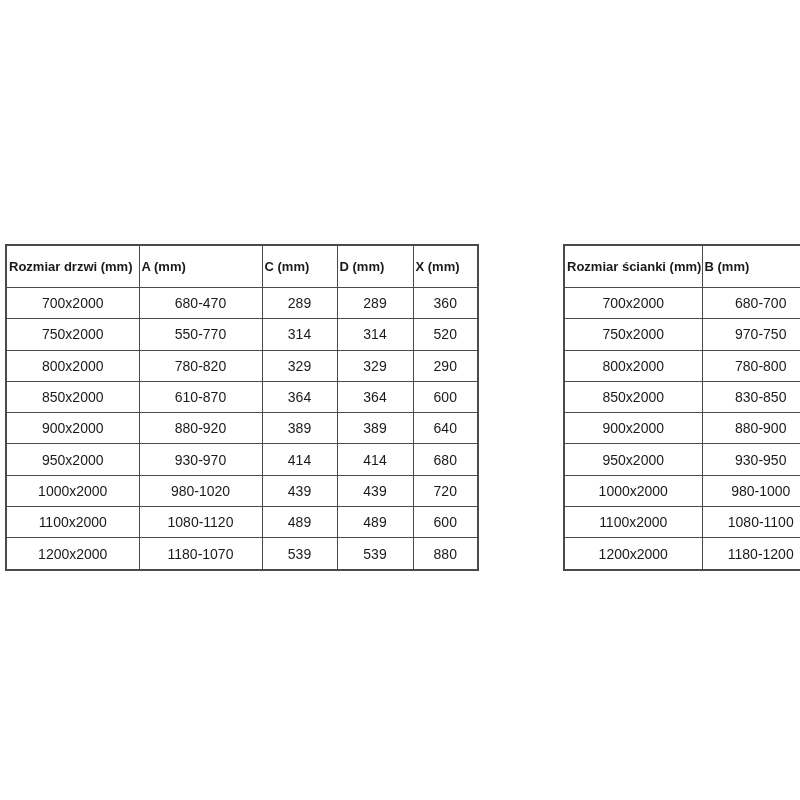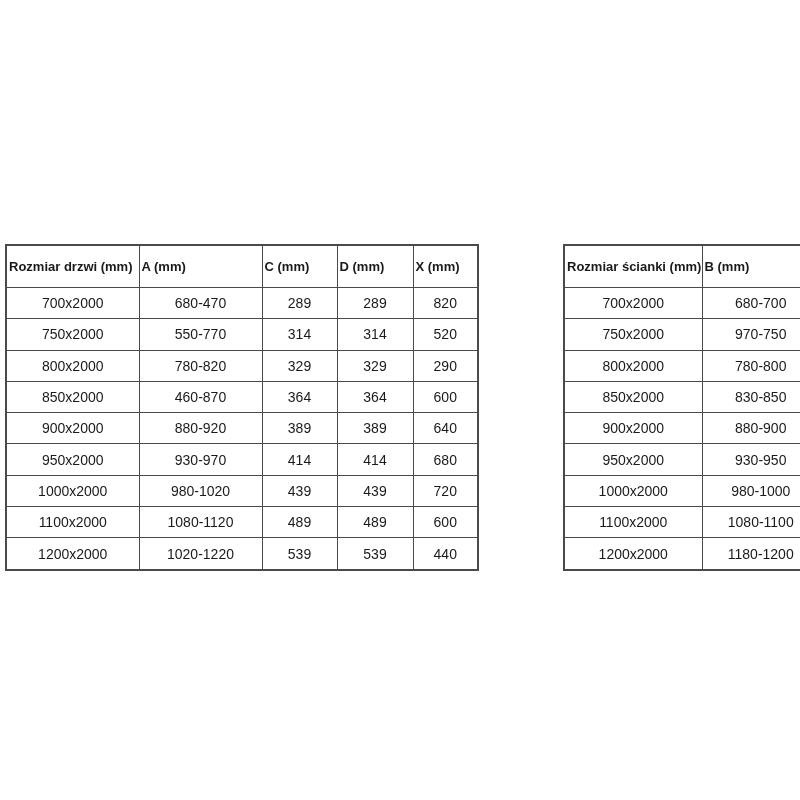--- a/index.html
+++ b/index.html
@@ -76,39 +76,39 @@
         <th>D (mm)</th>
         <th>X (mm)</th>
       </tr>
     </thead>
     <tbody>
       <tr>
         <td>700x2000</td>
         <td>680-470</td>
         <td>289</td>
         <td>289</td>
-        <td>820</td>
+        <td>360</td>
       </tr>
       <tr>
         <td>750x2000</td>
         <td>550-770</td>
         <td>314</td>
         <td>314</td>
         <td>520</td>
       </tr>
       <tr>
         <td>800x2000</td>
         <td>780-820</td>
         <td>329</td>
         <td>329</td>
         <td>290</td>
       </tr>
       <tr>
         <td>850x2000</td>
-        <td>460-870</td>
+        <td>610-870</td>
         <td>364</td>
         <td>364</td>
         <td>600</td>
       </tr>
       <tr>
         <td>900x2000</td>
         <td>880-920</td>
         <td>389</td>
         <td>389</td>
         <td>640</td>
@@ -129,24 +129,24 @@
       </tr>
       <tr>
         <td>1100x2000</td>
         <td>1080-1120</td>
         <td>489</td>
         <td>489</td>
         <td>600</td>
       </tr>
       <tr>
         <td>1200x2000</td>
-        <td>1020-1220</td>
+        <td>1180-1070</td>
         <td>539</td>
         <td>539</td>
-        <td>440</td>
+        <td>880</td>
       </tr>
     </tbody>
   </table>
 
 <table class="spec-table walls">
   <colgroup>
     <col style="width:138px">
     <col style="width:118px">
   </colgroup>
 <thead>

